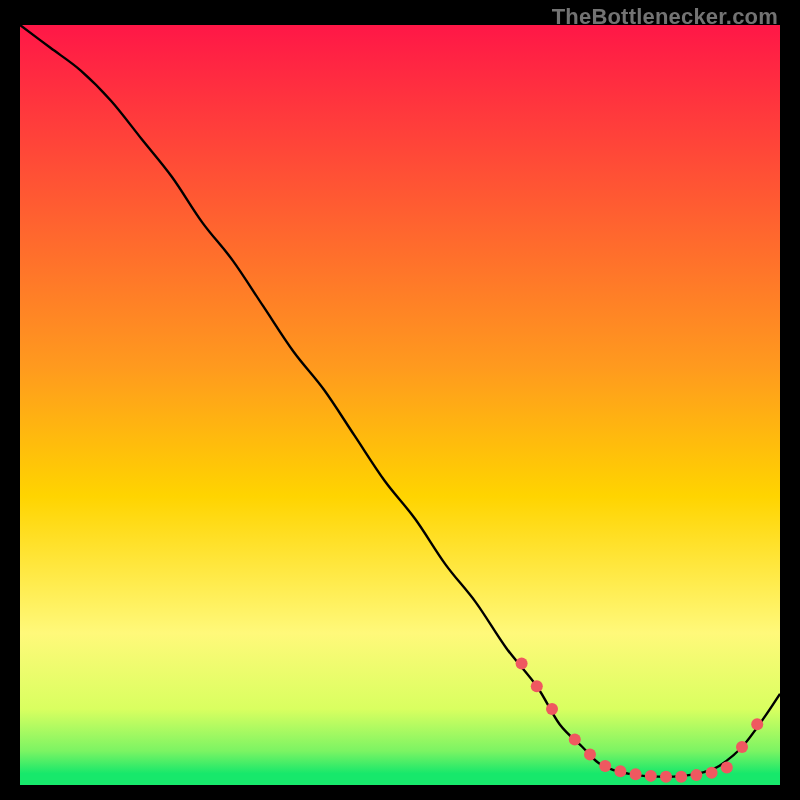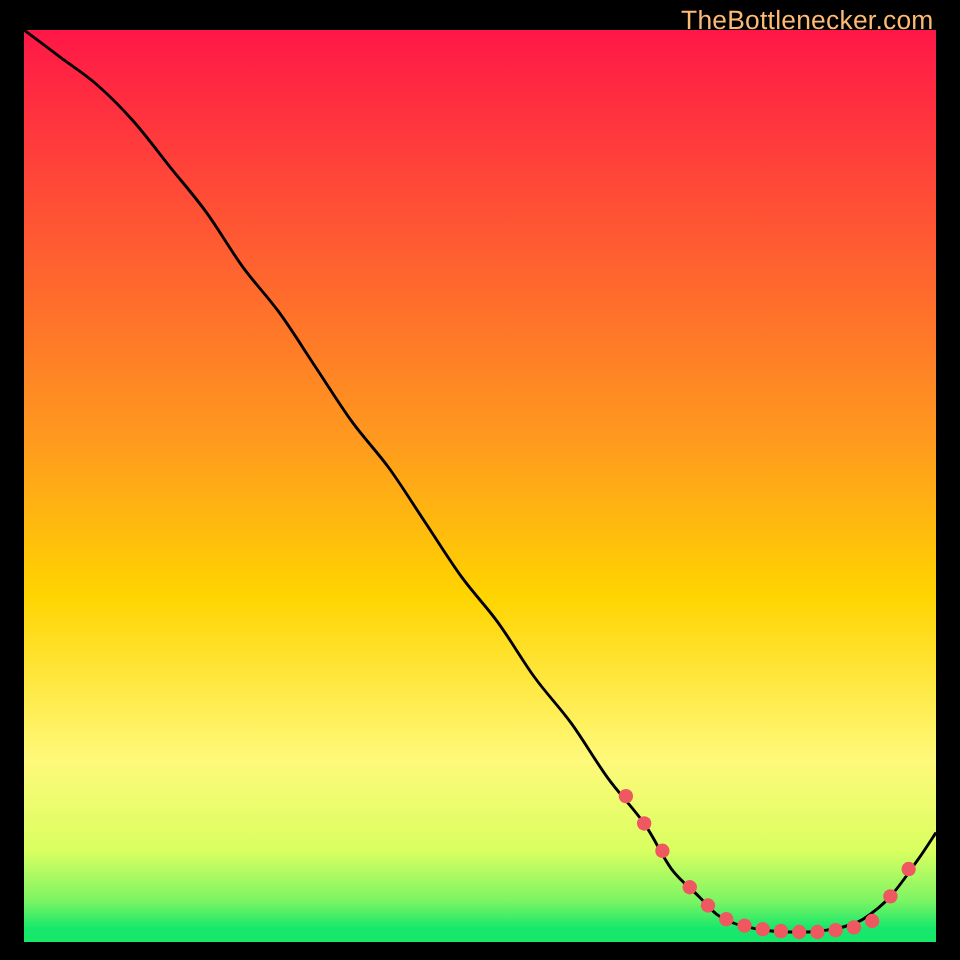--- a/index.html
+++ b/index.html
@@ -24,23 +24,23 @@
     top: 0;
     width: 760px;
     height: 760px;
   }
   .watermark {
     position: absolute;
     top: 4px;
     right: 22px;
     font-family: Arial, Helvetica, sans-serif;
     font-size: 22px;
-    color: #fdba74;
+    color: #737373;
     letter-spacing: 0.2px;
-    font-weight: 400;
+    font-weight: 700;
   }
 </style>
 </head>
 <body>
 
 <div class="watermark">TheBottlenecker.com</div>
 
 <div class="frame">
   <svg class="plot" viewBox="0 0 760 760" preserveAspectRatio="none">
     <defs>

